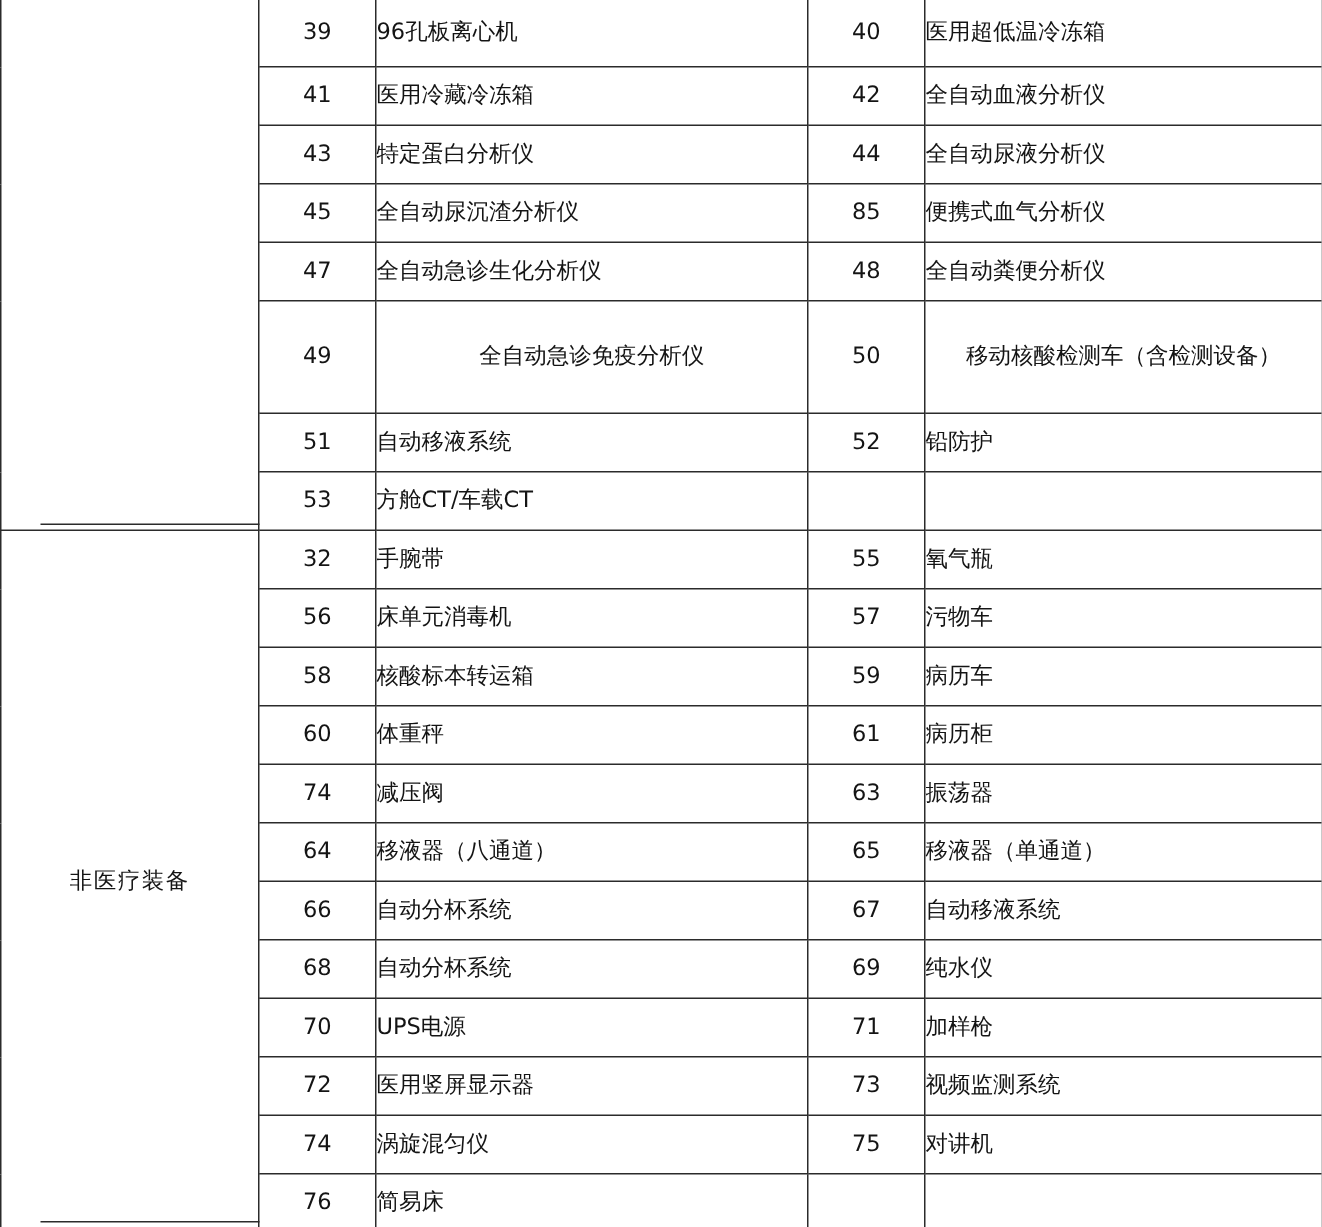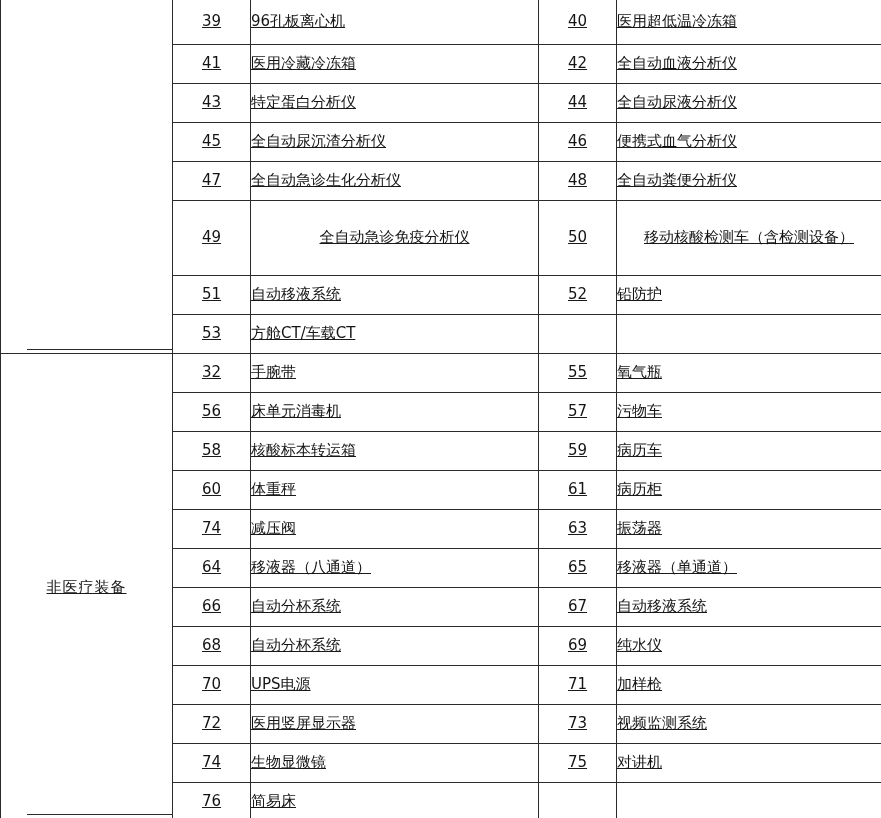--- a/index.html
+++ b/index.html
@@ -11,21 +11,20 @@
     width: 881px;
     height: 818px;
     font-family: "DejaVu Sans", "Liberation Sans", sans-serif;
     color: #1a1a1a;
     overflow: hidden;
   }
   #sheet {
     position: relative;
     width: 881px;
     height: 818px;
-    text-decoration: underline;
   }
   table.equipment-table {
     border-collapse: collapse;
     table-layout: fixed;
     width: 881px;
     margin: 0;
     padding: 0;
   }
   table.equipment-table td {
     border: 1px solid #2b2b2b;
@@ -115,21 +114,21 @@
       </tr>
       <tr>
         <td class="num">43</td>
         <td class="name">特定蛋白分析仪</td>
         <td class="num">44</td>
         <td class="name">全自动尿液分析仪</td>
       </tr>
       <tr>
         <td class="num">45</td>
         <td class="name">全自动尿沉渣分析仪</td>
-        <td class="num">46</td>
+        <td class="num">85</td>
         <td class="name">便携式血气分析仪</td>
       </tr>
       <tr>
         <td class="num">47</td>
         <td class="name">全自动急诊生化分析仪</td>
         <td class="num">48</td>
         <td class="name">全自动粪便分析仪</td>
       </tr>
       <tr class="tall-row">
         <td class="num">49</td>
@@ -206,21 +205,21 @@
         <td class="name">加样枪</td>
       </tr>
       <tr>
         <td class="num">72</td>
         <td class="name">医用竖屏显示器</td>
         <td class="num">73</td>
         <td class="name">视频监测系统</td>
       </tr>
       <tr>
         <td class="num">74</td>
-        <td class="name">生物显微镜</td>
+        <td class="name">涡旋混匀仪</td>
         <td class="num">75</td>
         <td class="name">对讲机</td>
       </tr>
       <tr>
         <td class="num">76</td>
         <td class="name">简易床</td>
         <td class="num empty"></td>
         <td class="name empty"></td>
       </tr>
     </tbody>

